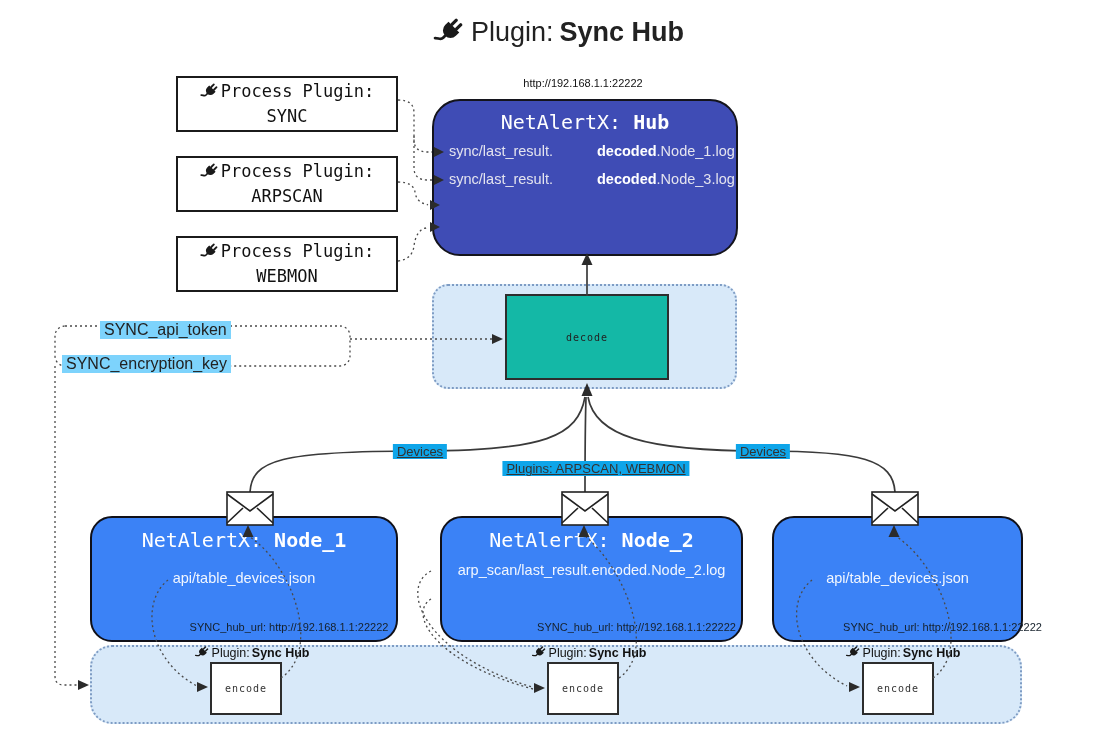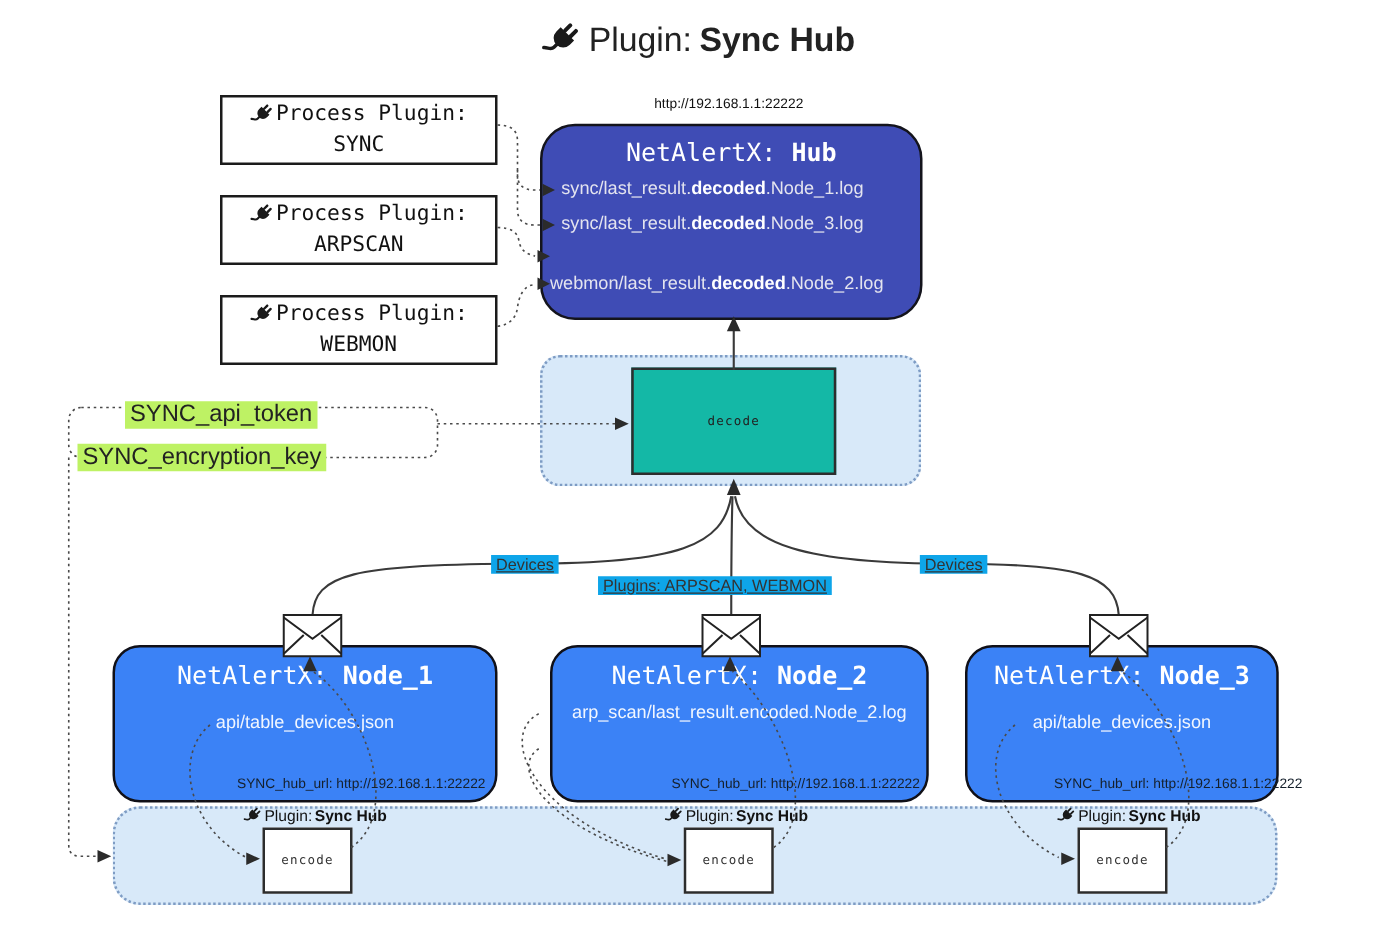--- a/index.html
+++ b/index.html
@@ -19,35 +19,35 @@
         font-family:"DejaVu Sans Mono",monospace;font-size:17px;color:#111;line-height:25px;}
   .pbox .l1{display:inline-flex;align-items:center;gap:2px;}
 
   
   .hub-url{top:77px;left:432px;width:302px;text-align:center;font-size:11px;color:#111;}
   .hub{left:432px;top:99px;width:302px;height:153px;background:#3F4CB5;
        border:2px solid #14141c;border-radius:28px;color:#fff;}
   .hub-title{text-align:center;margin-top:9px;font-size:20px;}
   .hub-title .bold{font-weight:bold;}
   .hub-line{position:absolute;left:0;width:100%;font-size:14.5px;color:#e4e4ef;white-space:nowrap;}
-  .hub-line .b{font-weight:bold;color:#fff;}
+  .hub-line .b{font-weight:bold;color:#fff;margin-left:44px;}
   .hl0{top:42px;padding-left:15px;}
   .hl1{top:70px;padding-left:15px;}
   .hl2{top:96px;padding-left:6px;}
   .hl3{top:118px;padding-left:6px;}
 
   
   .panel{background:#D8E9F9;border:2px dotted #7E9CC4;}
   .decode-panel{left:432px;top:284px;width:301px;height:101px;border-radius:16px;}
   .decode-box{left:505px;top:294px;width:160px;height:82px;background:#14b8a6;border:2px solid #2d2d2d;
               display:flex;align-items:center;justify-content:center;
               font-family:"DejaVu Sans Mono",monospace;font-size:10px;letter-spacing:1px;color:#222;}
 
   
-  .flabel{z-index:12;background:#bef264;padding:0 4px;font-size:19px;color:#222;white-space:nowrap;}
+  .flabel{z-index:12;background:#7dd3fc;padding:0 4px;font-size:16px;color:#222;white-space:nowrap;}
   .elabel{z-index:12;background:#0ea5e9;padding:0 4px;font-size:13px;color:#333;white-space:nowrap;
           transform:translateX(-50%);text-decoration:underline;}
 
   
   .node{top:516px;height:122px;background:#3b82f6;border:2px solid #101018;border-radius:22px;color:#fff;}
   .node-title{text-align:center;margin-top:10px;font-size:20px;}
   .node-title .bold{font-weight:bold;}
   .node-file{position:absolute;left:0;width:100%;text-align:center;font-size:14.5px;
              color:rgba(255,255,255,0.93);white-space:nowrap;}
   .node-url{position:absolute;bottom:7px;left:0;width:100%;text-align:center;font-size:11px;color:#15202b;margin-left:45px;}
@@ -117,31 +117,30 @@
 </div>
 
 <div class="abs hub-url">http://192.168.1.1:22222</div>
 <div class="abs hub">
   <div class="hub-title mono">
     <span>NetAlertX:</span>
     <span class="bold">Hub</span>
   </div>
   <div class="hub-line hl0"><span>sync/last_result.</span><span class="b">decoded</span><span>.Node_1.log</span></div>
   <div class="hub-line hl1"><span>sync/last_result.</span><span class="b">decoded</span><span>.Node_3.log</span></div>
-  <div class="hub-line hl3"><span>webmon/last_result.</span><span class="b">decoded</span><span>.Node_2.log</span></div>
 </div>
 
 <div class="abs panel decode-panel"></div>
 <div class="abs decode-box">decode</div>
 
 <div class="abs flabel" style="left:100px;top:321px">SYNC_api_token</div>
 <div class="abs flabel" style="left:62px;top:355px">SYNC_encryption_key</div>
 
 <div class="abs elabel" style="left:420px;top:444px">Devices</div>
-<div class="abs elabel" style="left:572px;top:461px">Plugins: ARPSCAN, WEBMON</div>
+<div class="abs elabel" style="left:596px;top:461px">Plugins: ARPSCAN, WEBMON</div>
 <div class="abs elabel" style="left:763px;top:444px">Devices</div>
 
 <div class="abs node" style="left:90px;width:304px">
   <div class="node-title mono">
     <span>NetAlertX:</span>
     <span class="bold">Node_1</span>
   </div>
   <div class="node-file" style="top:52px">api/table_devices.json</div>
   <div class="node-url">SYNC_hub_url: http://192.168.1.1:22222</div>
 </div>
@@ -149,24 +148,20 @@
 <div class="abs node" style="left:440px;width:299px">
   <div class="node-title mono">
     <span>NetAlertX:</span>
     <span class="bold">Node_2</span>
   </div>
   <div class="node-file" style="top:44px">arp_scan/last_result.encoded.Node_2.log</div>
   <div class="node-url">SYNC_hub_url: http://192.168.1.1:22222</div>
 </div>
 
 <div class="abs node" style="left:772px;width:247px">
-  <div class="node-title mono">
-    <span>NetAlertX:</span>
-    <span class="bold">Node_3</span>
-  </div>
   <div class="node-file" style="top:52px">api/table_devices.json</div>
   <div class="node-url">SYNC_hub_url: http://192.168.1.1:22222</div>
 </div>
 
 <div class="abs panel bottom-panel"></div>
 
 <div class="abs plug-label" style="left:252px">
   <svg class="plug-ic" width="15" height="15">
       <use href="#plugsym"></use>
     </svg>

